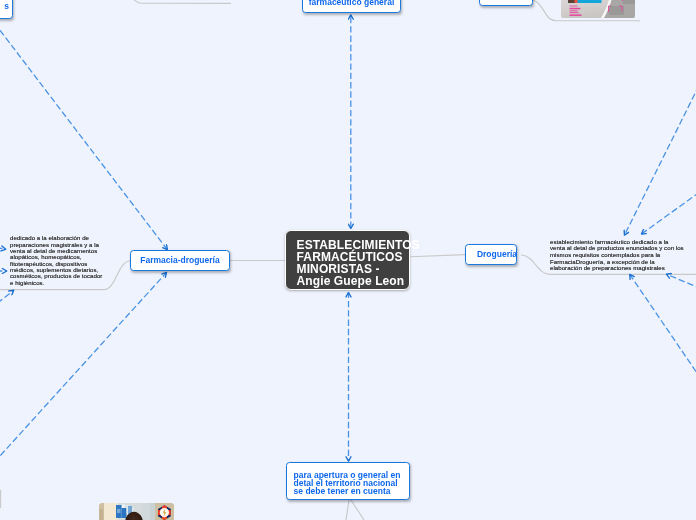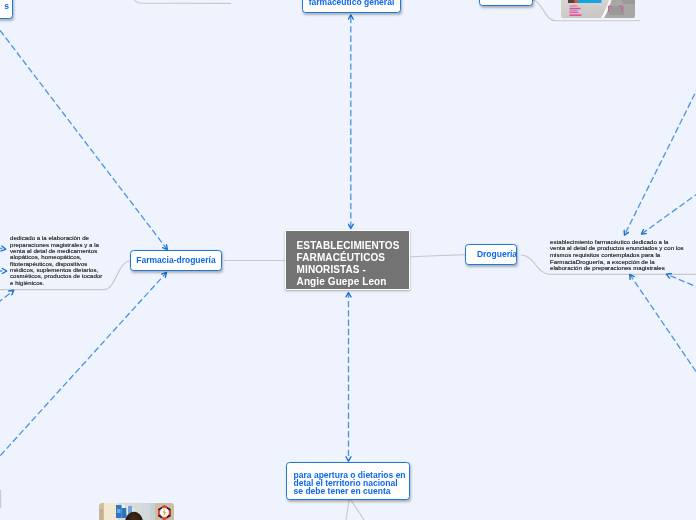--- a/index.html
+++ b/index.html
@@ -7,23 +7,23 @@
        font-family:"Liberation Sans",sans-serif;position:relative;
        -webkit-font-smoothing:antialiased;}
   #canvas{position:absolute;left:0;top:0;width:696px;height:520px;overflow:hidden;}
   svg#edges{position:absolute;left:0;top:0;width:696px;height:520px;}
 
   .node{position:absolute;box-sizing:border-box;}
 
   
   .root{
     left:285px;top:230px;width:125px;height:60px;
-    background:#737373;border:1.6px solid #ffffff;border-radius:1px;
+    background:#404040;border:1.6px solid #ffffff;border-radius:6px;
     box-shadow:0 1px 2.5px rgba(0,0,0,0.3);
-    color:#ffffff;font-weight:bold;font-size:10px;line-height:11.9px;
+    color:#ffffff;font-weight:bold;font-size:12px;line-height:11.9px;
     padding:8.9px 0 0 10.6px;letter-spacing:0.1px;
   }
 
   
   .bnode{
     background:#ffffff;border:1.8px solid #1a79dc;border-radius:3.5px;
     box-shadow:1px 1.5px 2.5px rgba(0,0,0,0.28);
     color:#0f68ec;font-weight:bold;font-size:8.5px;line-height:10.6px;
     display:flex;align-items:center;justify-content:center;
   }
@@ -89,35 +89,35 @@
     </g>
   </svg>
 
   <div class="node root">
     <div>ESTABLECIMIENTOS</div>
     <div>FARMACÉUTICOS</div>
     <div>MINORISTAS -</div>
     <div>Angie Guepe Leon</div>
   </div>
 
-  <div class="node bnode" id="n-farmacia" style="left:130px;top:250px;width:92px;height:21px;">
+  <div class="node bnode" id="n-farmacia" style="left:130px;top:250px;width:100px;height:21px;">
     <span>Farmacia-droguería</span>
   </div>
 
   <div class="node bnode" id="n-drogueria" style="left:465px;top:244px;width:52px;height:21px;padding-left:12px;">
     <span>Droguería</span>
   </div>
 
   <div class="node bnode" id="n-farmgen" style="left:302px;top:-8px;width:99px;height:21px;">
     <span>farmacéutico general</span>
   </div>
 
   <div class="node bnode multiline" id="n-apertura" style="left:286px;top:462px;width:124px;height:38px;">
     <div class="txt">
-      <div>para apertura o dietarios en</div>
+      <div>para apertura o general en</div>
       <div>detal el territorio nacional</div>
       <div>se debe tener en cuenta</div>
     </div>
   </div>
 
   <div class="node bnode" id="n-cutleft" style="left:-60px;top:-6px;width:73px;height:25px;justify-content:flex-end;padding-right:3px;">
     <span>s</span>
   </div>
 
   <div class="node bnode" id="n-cutempty" style="left:479px;top:-18px;width:54px;height:24px;">

